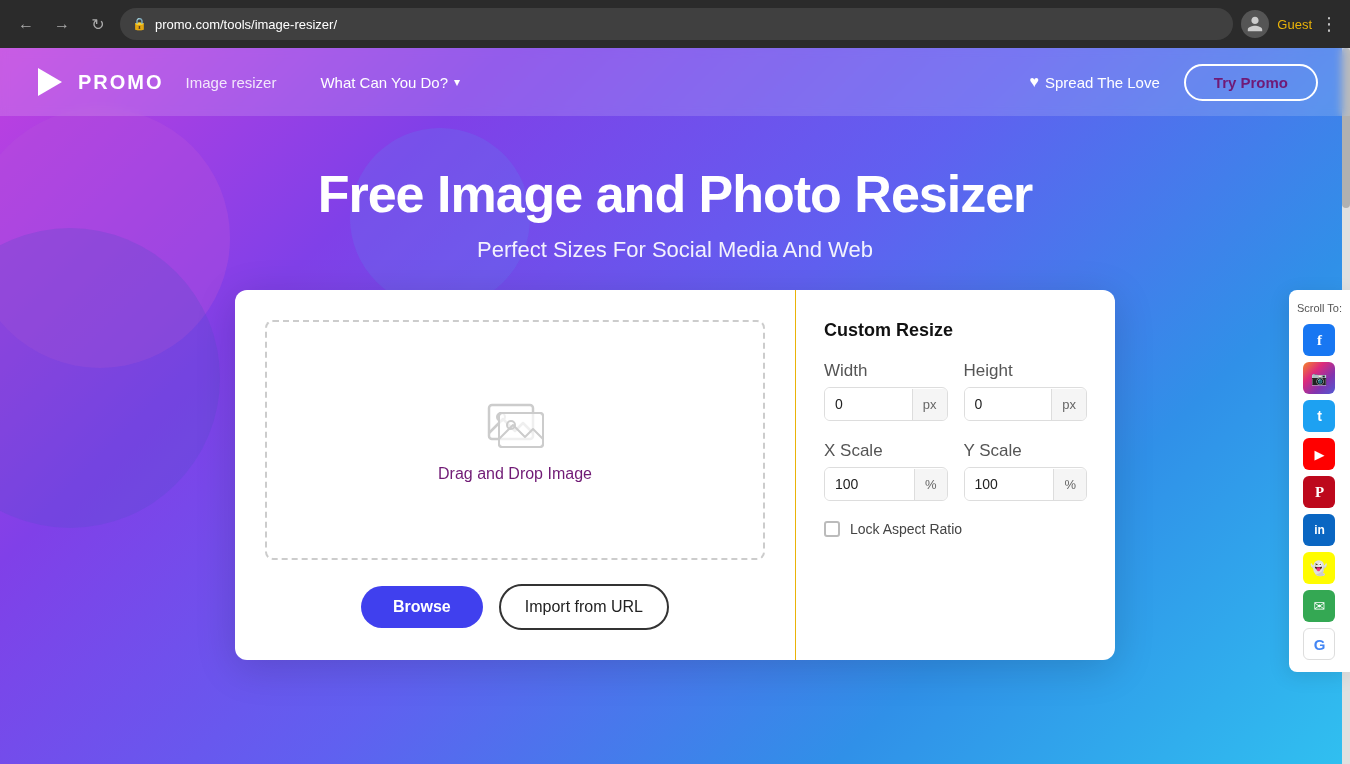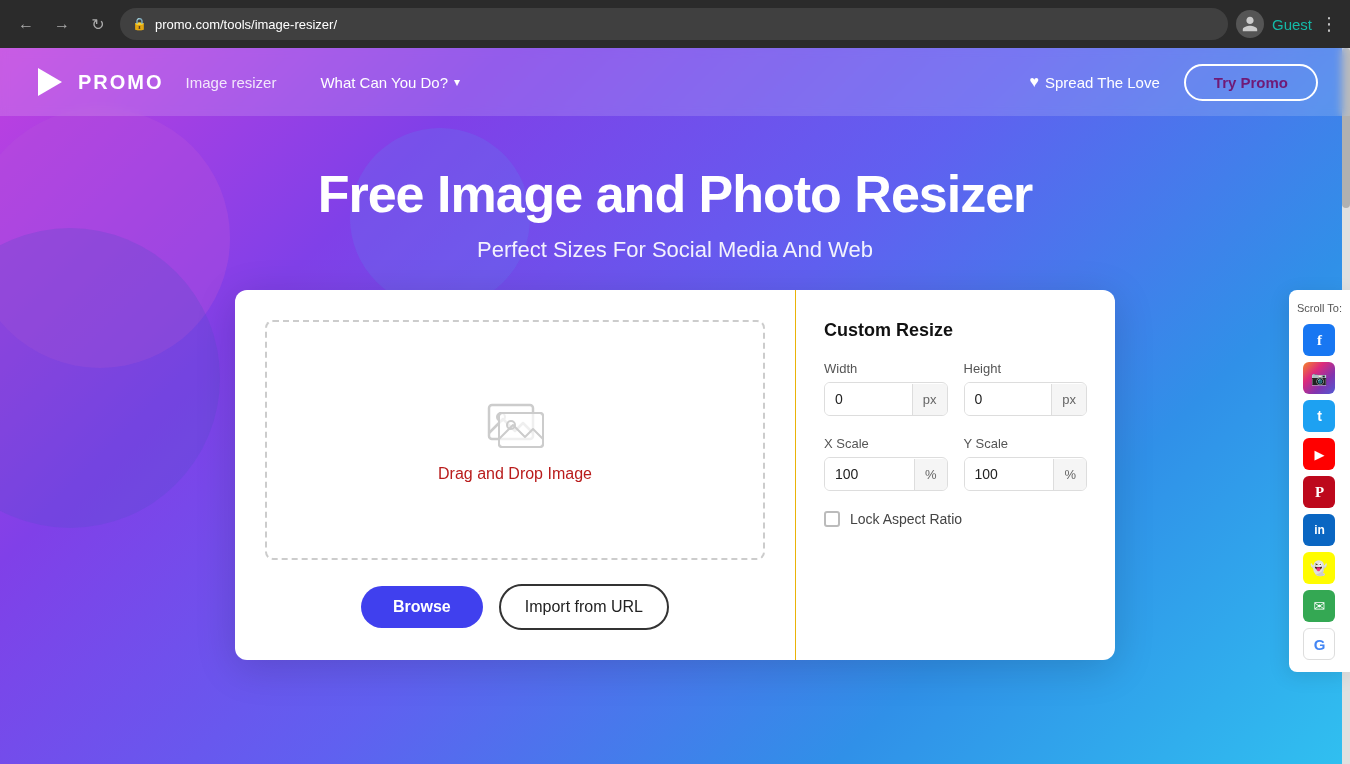--- a/index.html
+++ b/index.html
@@ -198,21 +198,21 @@
       border-radius: 8px;
       display: flex;
       flex-direction: column;
       align-items: center;
       justify-content: center;
       gap: 12px;
       min-height: 240px;
       cursor: pointer;
     }
     .drop-label {
-      color: #b91c1c;
+      color: #701a75;
       font-size: 16px;
     }
     .upload-buttons {
       display: flex;
       gap: 16px;
       margin-top: 24px;
       align-items: center;
     }
     .browse-btn {
       background: #4040ee;
@@ -253,21 +253,21 @@
       display: flex;
       gap: 16px;
     }
     .field-group {
       flex: 1;
       display: flex;
       flex-direction: column;
       gap: 6px;
     }
     .field-label {
-      font-size: 13px;
+      font-size: 17px;
       color: #555;
       font-weight: 500;
     }
     .field-input-wrap {
       display: flex;
       align-items: center;
       border: 1px solid #ddd;
       border-radius: 6px;
       overflow: hidden;
     }
@@ -363,21 +363,21 @@
   <div class="browser-address-bar">
     <span class="lock-icon">🔒</span>
     <span>promo.com/tools/image-resizer/</span>
   </div>
   <div class="browser-right">
     <div class="guest-avatar">
       <svg width="18" height="18" viewBox="0 0 24 24" fill="#ccc">
           <path d="M12 12c2.7 0 4.8-2.1 4.8-4.8S14.7 2.4 12 2.4 7.2 4.5 7.2 7.2 9.3 12 12 12zm0 2.4c-3.2 0-9.6 1.6-9.6 4.8v2.4h19.2v-2.4c0-3.2-6.4-4.8-9.6-4.8z"></path>
         </svg>
     </div>
-    <span style="color:#14b8a6;font-size:15px;">Guest</span>
+    <span style="color:#eab308;font-size:13px;">Guest</span>
     <span style="color:#ccc;font-size:18px;cursor:pointer;">⋮</span>
   </div>
 </div>
 
 <div class="hero-section">
   <div class="hero-blob-1"></div>
   <div class="hero-blob-2"></div>
   <div class="hero-blob-3"></div>
 </div>
 

